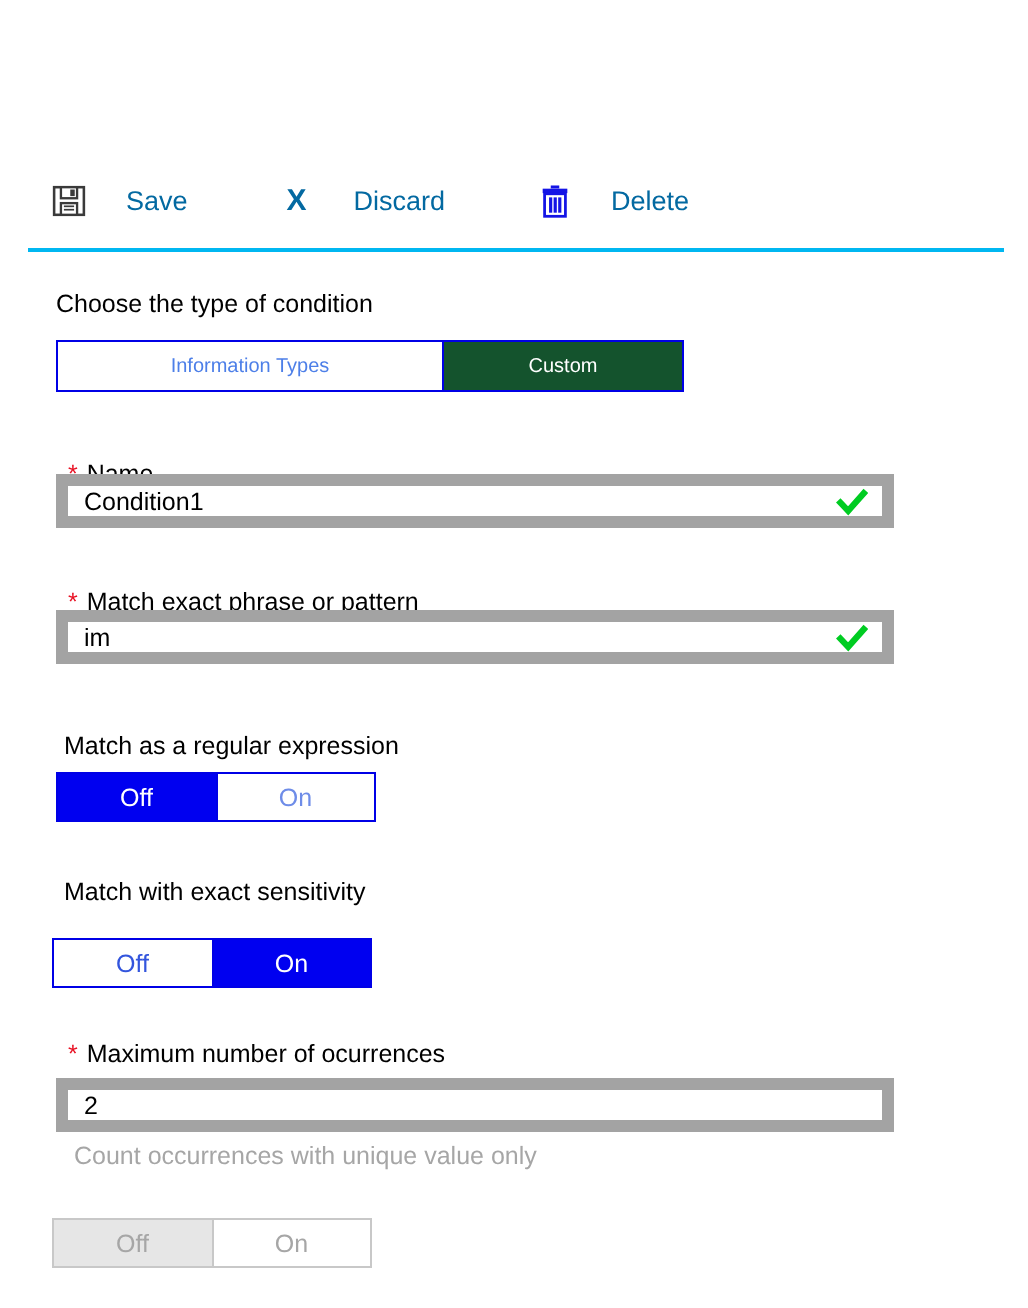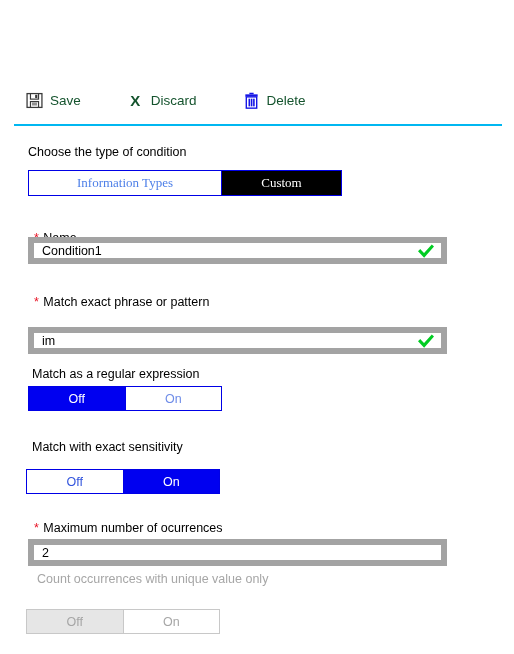--- a/index.html
+++ b/index.html
@@ -48,28 +48,28 @@
     position: absolute;
     left: 26px;
     top: 82px;
     height: 26px;
     display: flex;
     align-items: center;
   }
   .cmd-btn {
     display: flex;
     align-items: center;
-    gap: 7px;
+    gap: 20px;
     cursor: pointer;
     background: none;
     border: none;
     padding: 0;
     font-family: inherit;
     font-size: 13.5px;
-    color: #14532d;
+    color: #0369a1;
     white-space: nowrap;
     margin-top: 11px;
   }
   .cmd-save { margin-right: 46px; }
   .cmd-discard { margin-right: 46px; }
 
   .icon-save {
     width: 17px;
     height: 17px;
     flex: 0 0 auto;
@@ -131,35 +131,34 @@
     width: 314px;
     height: 26px;
     box-sizing: border-box;
   }
   .tab {
     flex: 0 0 auto;
     box-sizing: border-box;
     display: flex;
     align-items: center;
     justify-content: center;
-    font-size: 13px;
+    font-size: 10px;
     cursor: pointer;
     border: 1px solid #0000e6;
     user-select: none;
-    font-family: Liberation Serif, serif;
   }
   .tab-info {
     width: 193px;
     background: #ffffff;
     color: #4d7fe8;
     border-right: none;
   }
   .tab-custom {
     width: 121px;
-    background: #000000;
+    background: #14532d;
     color: #ffffff;
   }
 
   
   .input-wrap {
     position: relative;
     width: 419px;
     height: 27px;
     box-sizing: border-box;
     border: 6px solid #a3a3a3;
@@ -185,21 +184,21 @@
     top: 50%;
     transform: translateY(-50%);
     width: 16px;
     height: 16px;
     display: block;
   }
 
   
   .toggle-group {
     display: flex;
-    width: 194px;
+    width: 160px;
     height: 25px;
     box-sizing: border-box;
   }
   .toggle-seg {
     flex: 1 1 0;
     box-sizing: border-box;
     display: flex;
     align-items: center;
     justify-content: center;
     font-size: 12.5px;
@@ -300,21 +299,21 @@
             <path d="M2.2 8.3 L6.1 12.4 L13.9 3.6" fill="none" stroke="#00cc22" stroke-width="3.1" stroke-linecap="square" stroke-linejoin="miter"></path>
           </svg>
         </span>
       </div>
     </div>
 
     <div class="sec" style="left:34px; top:152px;">
       <span class="req">*</span>
       <span class="field-label" style="display:inline;">Match exact phrase or pattern</span>
     </div>
-    <div class="sec" style="left:28px; top:187px;">
+    <div class="sec" style="left:28px; top:165px;">
       <div class="input-wrap">
         <input class="input-text" type="text" value="im" placeholder="" style="">
         <span class="valid-check">
           <svg viewBox="0 0 16 16" width="16" height="16" xmlns="http://www.w3.org/2000/svg">
             <path d="M2.2 8.3 L6.1 12.4 L13.9 3.6" fill="none" stroke="#00cc22" stroke-width="3.1" stroke-linecap="square" stroke-linejoin="miter"></path>
           </svg>
         </span>
       </div>
     </div>
 

